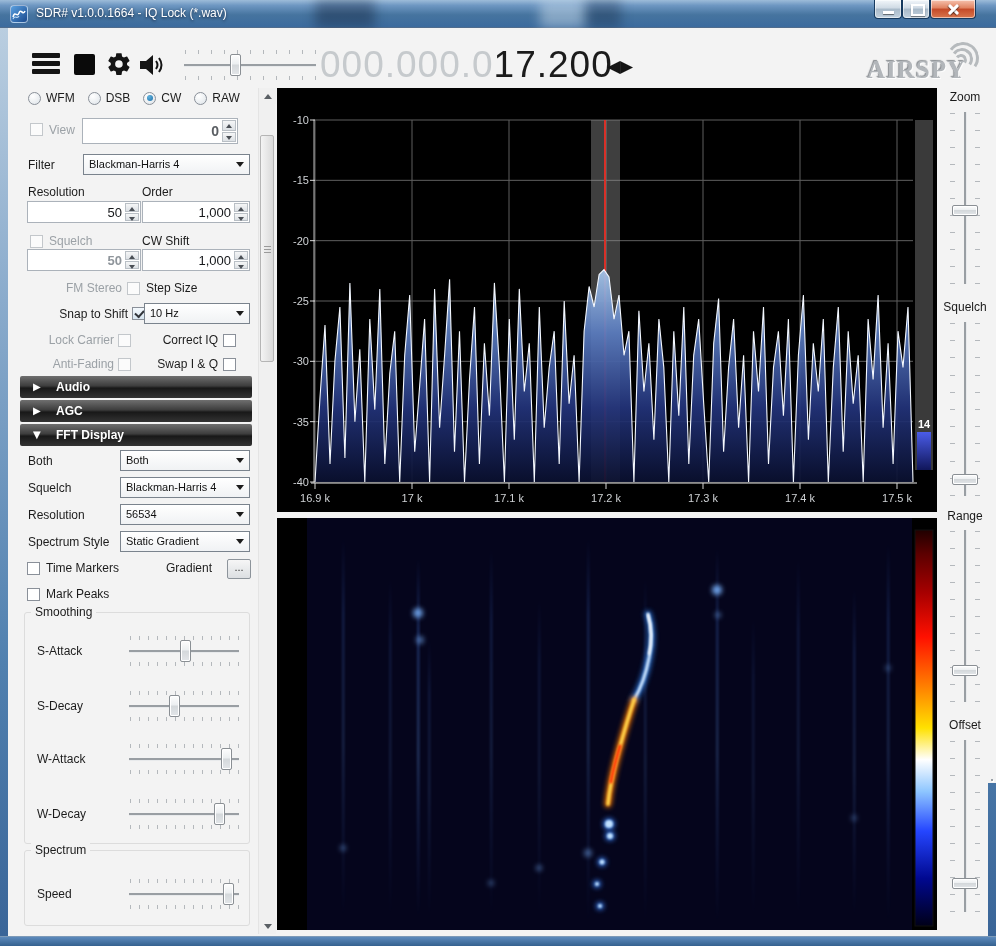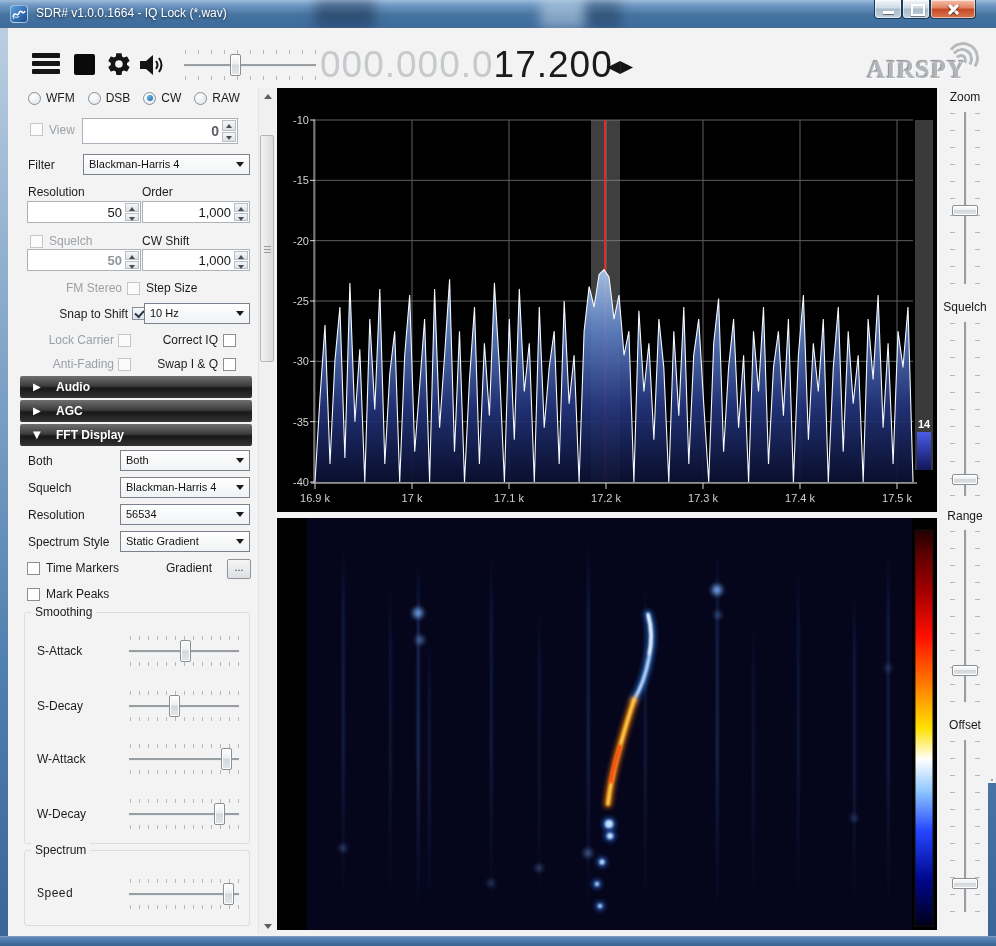--- a/index.html
+++ b/index.html
@@ -433,21 +433,21 @@
           <span class="tick" style="left:104px;top:2px;width:1px;height:4px;"></span>
           <span class="tick" style="left:104px;bottom:2px;width:1px;height:4px;"></span>
           <span class="tick" style="left:113px;top:2px;width:1px;height:4px;"></span>
           <span class="tick" style="left:113px;bottom:2px;width:1px;height:4px;"></span>
           <div class="thumb" style="left:89.14px;top:6px;width:11px;height:22px;"></div>
         </div>
     </div>
 
     <div class="grp" style="left:4px;top:762px;width:226px;height:76px;">
       <span class="lg">Spectrum</span>
-      <span class="lbl" style="left:12px;top:36px;font-family:Liberation Mono, monospace;">Speed</span>
+      <span class="lbl" style="left:12px;top:36px;">Speed</span>
       <div class="hslider" style="left:100px;top:26px;width:118px;">
           <div class="htrack"></div>
           <span class="tick" style="left:5px;top:2px;width:1px;height:4px;"></span>
           <span class="tick" style="left:5px;bottom:2px;width:1px;height:4px;"></span>
           <span class="tick" style="left:14px;top:2px;width:1px;height:4px;"></span>
           <span class="tick" style="left:14px;bottom:2px;width:1px;height:4px;"></span>
           <span class="tick" style="left:23px;top:2px;width:1px;height:4px;"></span>
           <span class="tick" style="left:23px;bottom:2px;width:1px;height:4px;"></span>
           <span class="tick" style="left:32px;top:2px;width:1px;height:4px;"></span>
           <span class="tick" style="left:32px;bottom:2px;width:1px;height:4px;"></span>

